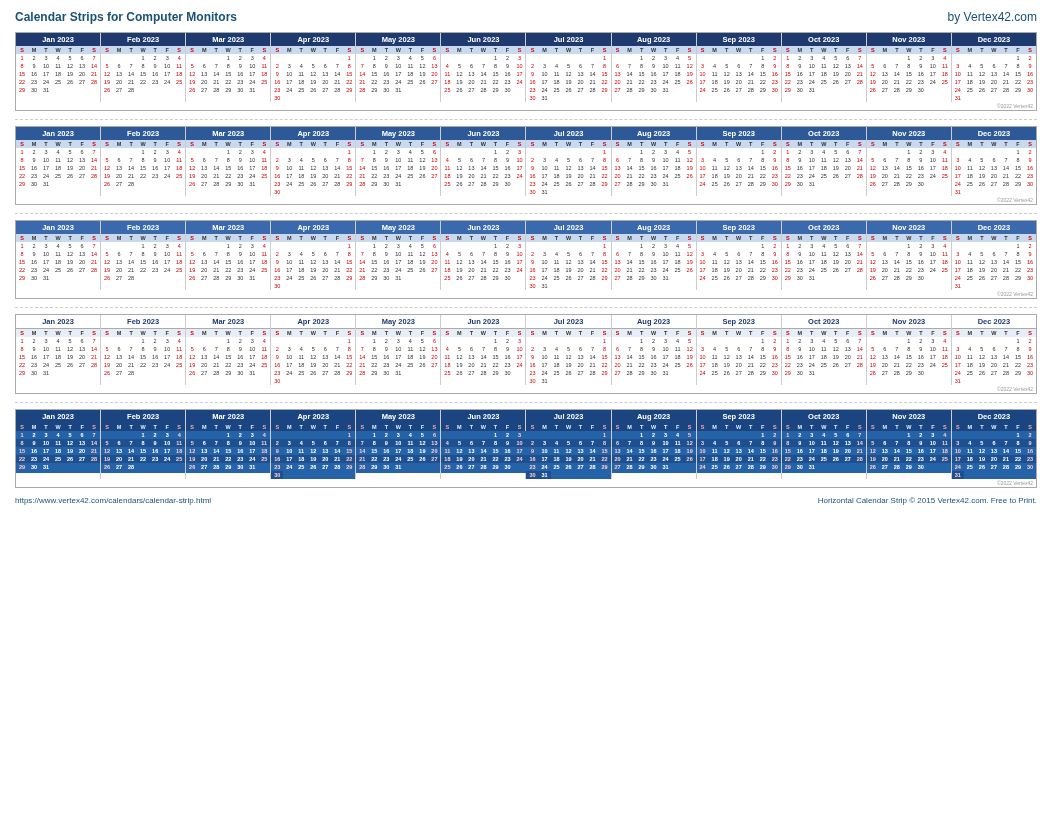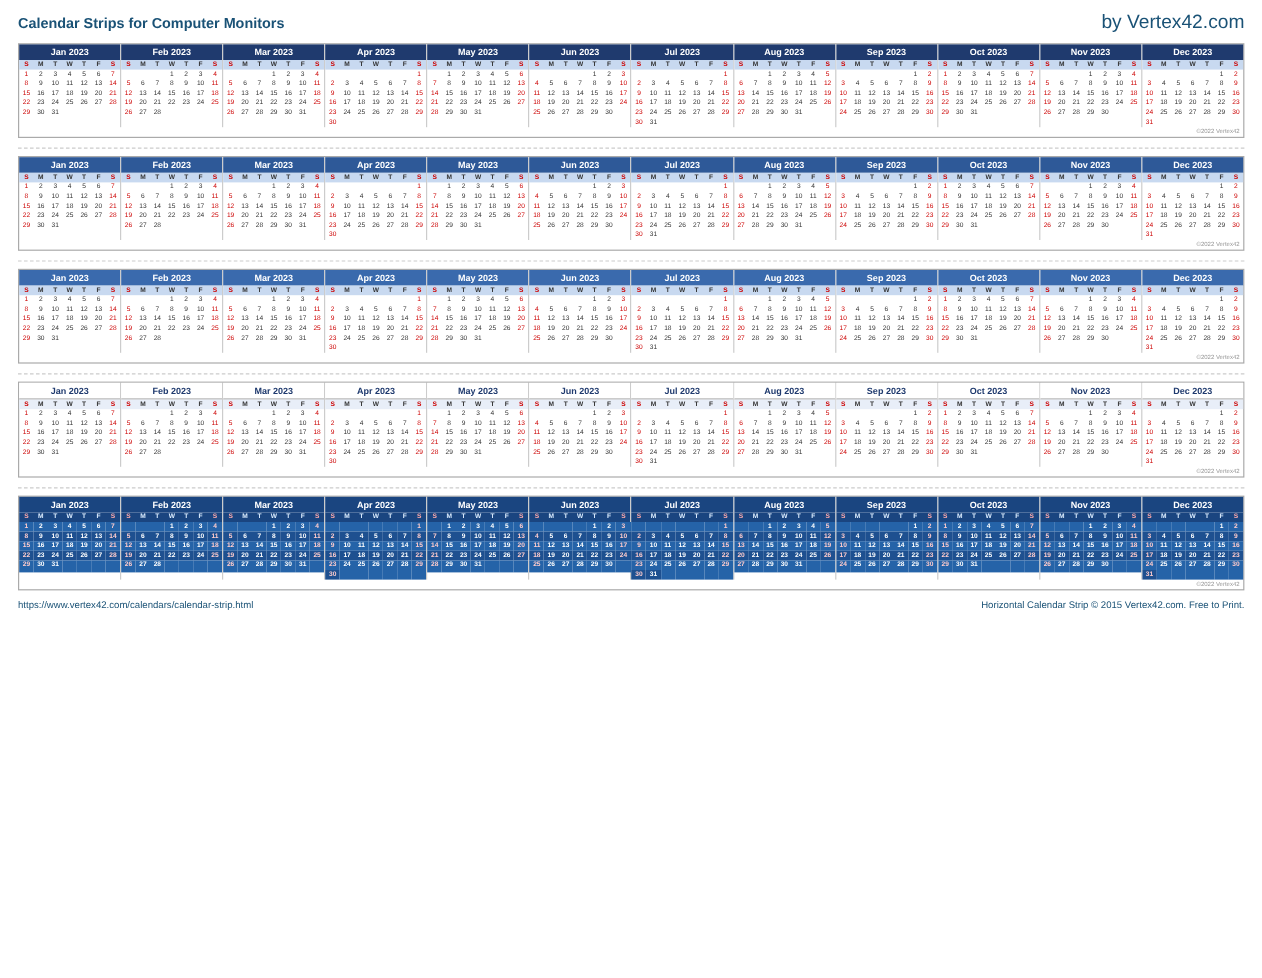--- a/index.html
+++ b/index.html
@@ -17,21 +17,21 @@
       justify-content: space-between;
       align-items: center;
       margin-bottom: 8px;
     }
     .page-title {
       font-size: 12px;
       font-weight: bold;
       color: #1a5276;
     }
     .page-brand {
-      font-size: 16px;
+      font-size: 12px;
       color: #1a5276;
     }
 
     .calendar-strip {
       border: 1px solid #aaa;
       margin-bottom: 8px;
       background: #fff;
     }
 
     .months-row {

